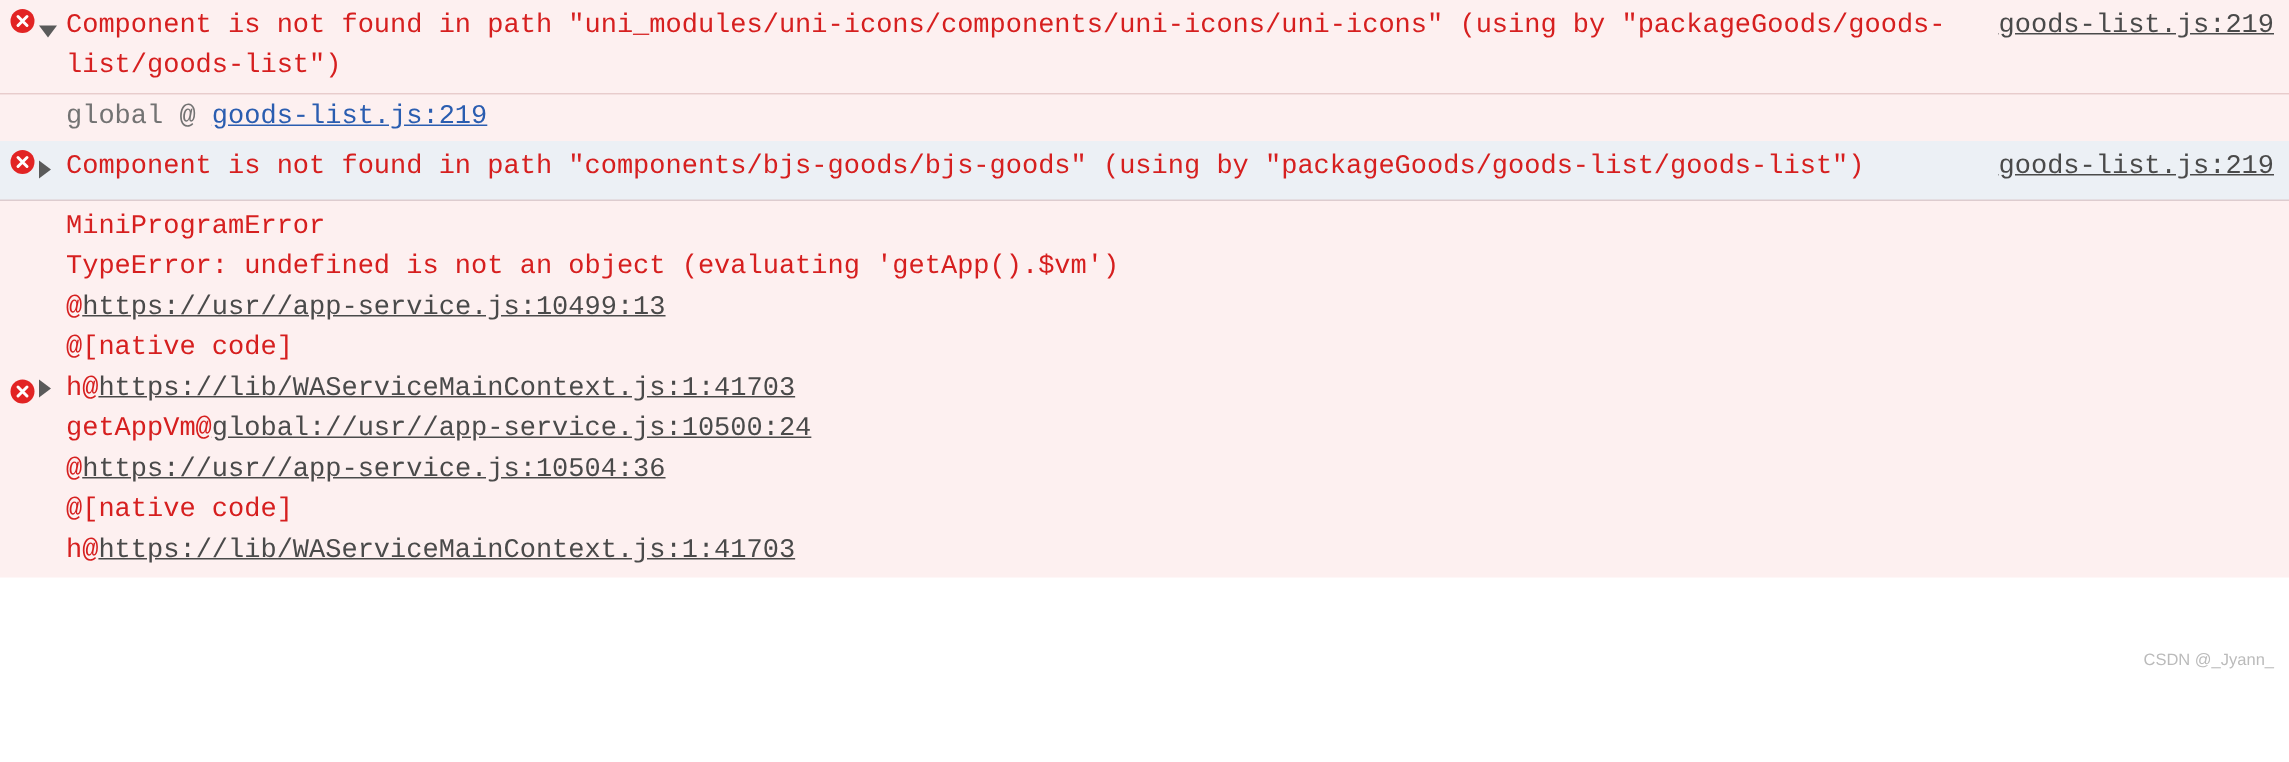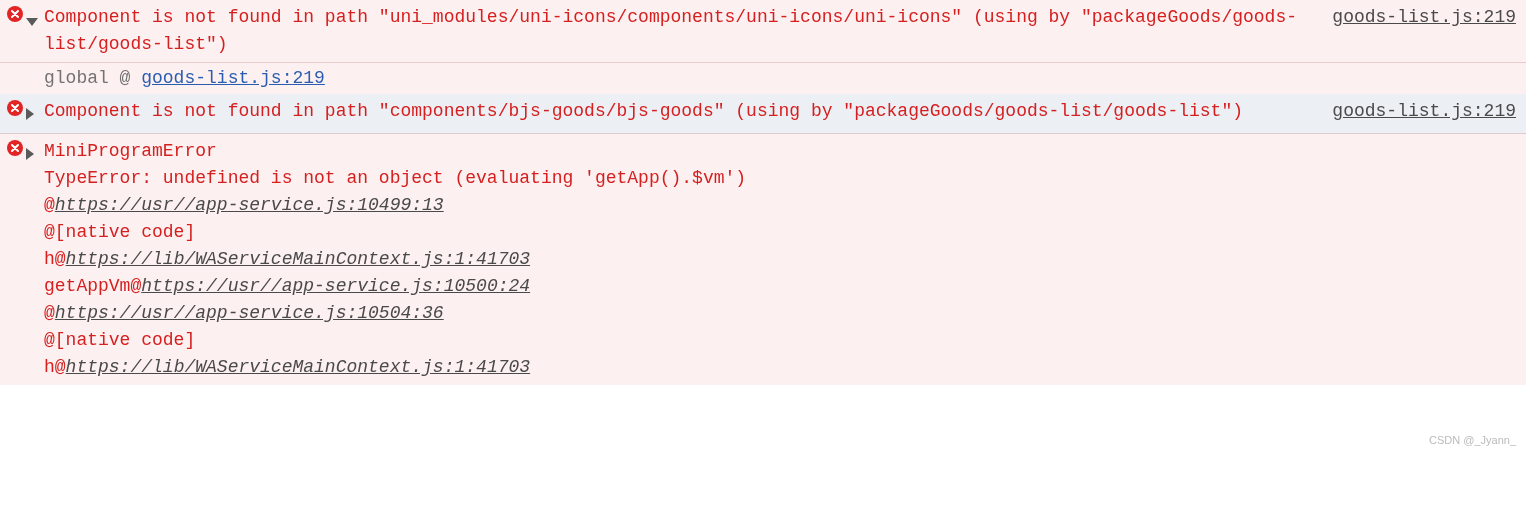--- a/index.html
+++ b/index.html
@@ -101,21 +101,20 @@
       text-decoration: underline;
       cursor: pointer;
     }
     .stack-line {
       color: #d61f1f;
     }
     .stack-link {
       color: #4a4a4a;
       text-decoration: underline;
       cursor: pointer;
-      font-style: italic;
     }
     .stack-container {
       padding-right: 180px;
     }
     .watermark {
       position: absolute;
       bottom: 4px;
       right: 10px;
       font-size: 11px;
       color: #bbb;
@@ -165,38 +164,38 @@
     </div>
     <div class="arrow-col">
       <span class="arrow arrow-right"></span>
     </div>
     <div class="content-col">
       <div class="msg">Component is not found in path "components/bjs-goods/bjs-goods" (using by "packageGoods/goods-list/goods-list")</div>
     </div>
     <span class="source-link">goods-list.js:219</span>
   </div>
 
-  <div class="console-entry bg-error" style="border-bottom:none;">
+  <div class="console-entry bg-error" style="border-bottom:none;align-items:center;">
     <div class="icon-col">
       <div class="error-icon">
         <svg viewBox="0 0 10 10">
             <path d="M2 2 L8 8 M8 2 L2 8" stroke="#fff" stroke-width="2" stroke-linecap="round"></path>
           </svg>
       </div>
     </div>
     <div class="arrow-col">
       <span class="arrow arrow-right"></span>
     </div>
     <div class="content-col stack-container">
       <div class="stack-line">MiniProgramError</div>
       <div class="stack-line">TypeError: undefined is not an object (evaluating 'getApp().$vm')</div>
       <div class="stack-line"><span>@</span><span class="stack-link">https://usr//app-service.js:10499:13</span></div>
       <div class="stack-line">@[native code]</div>
       <div class="stack-line"><span>h@</span><span class="stack-link">https://lib/WAServiceMainContext.js:1:41703</span></div>
-      <div class="stack-line"><span>getAppVm@</span><span class="stack-link">https://usr//app-service.js:10500:24</span></div>
+      <div class="stack-line"><span>getAppVm@</span><span class="stack-link">global://usr//app-service.js:10500:24</span></div>
       <div class="stack-line"><span>@</span><span class="stack-link">https://usr//app-service.js:10504:36</span></div>
       <div class="stack-line">@[native code]</div>
       <div class="stack-line"><span>h@</span><span class="stack-link">https://lib/WAServiceMainContext.js:1:41703</span></div>
     </div>
   </div>
 
   <div class="watermark">CSDN @_Jyann_</div>
 </div>
 
 </body></html>

